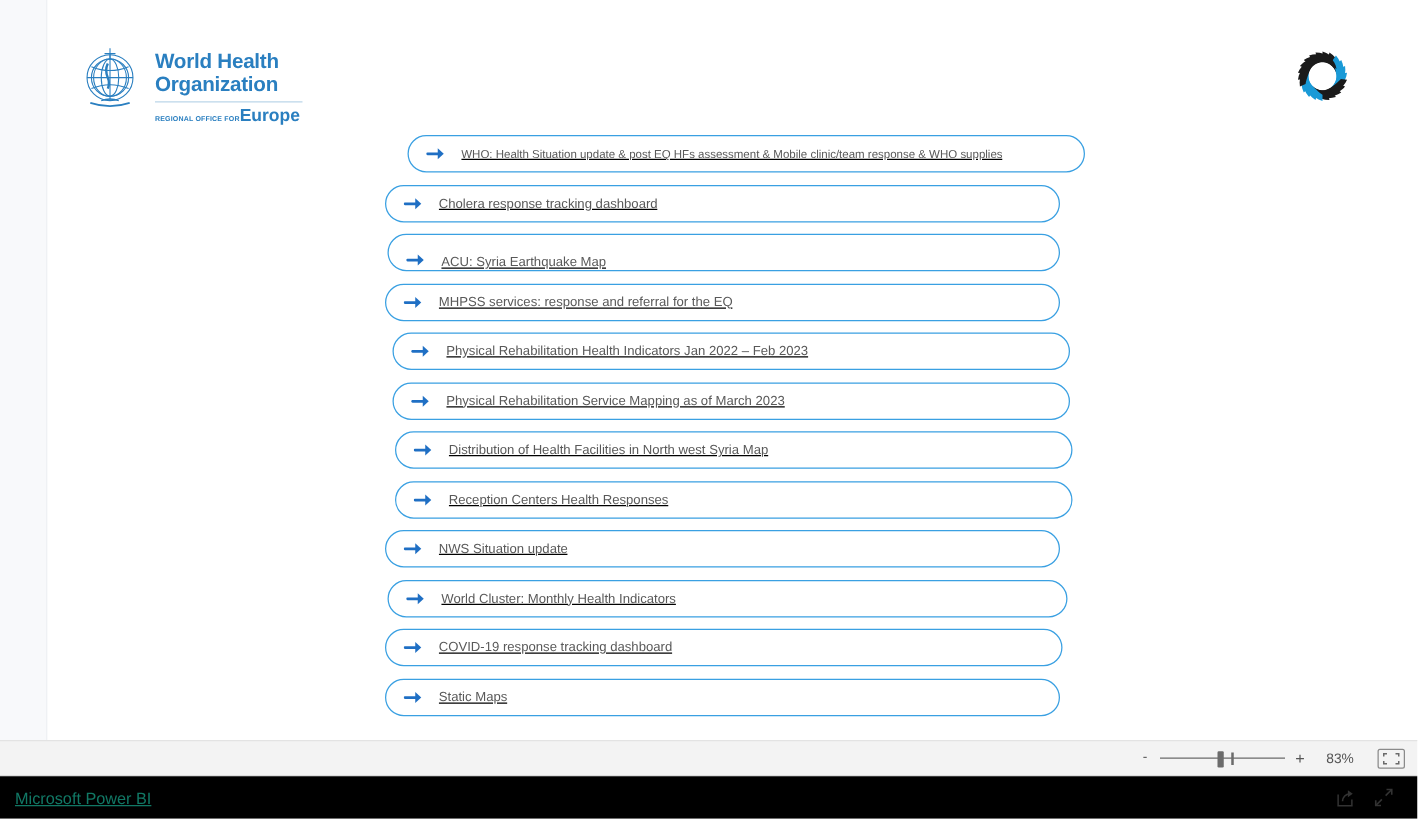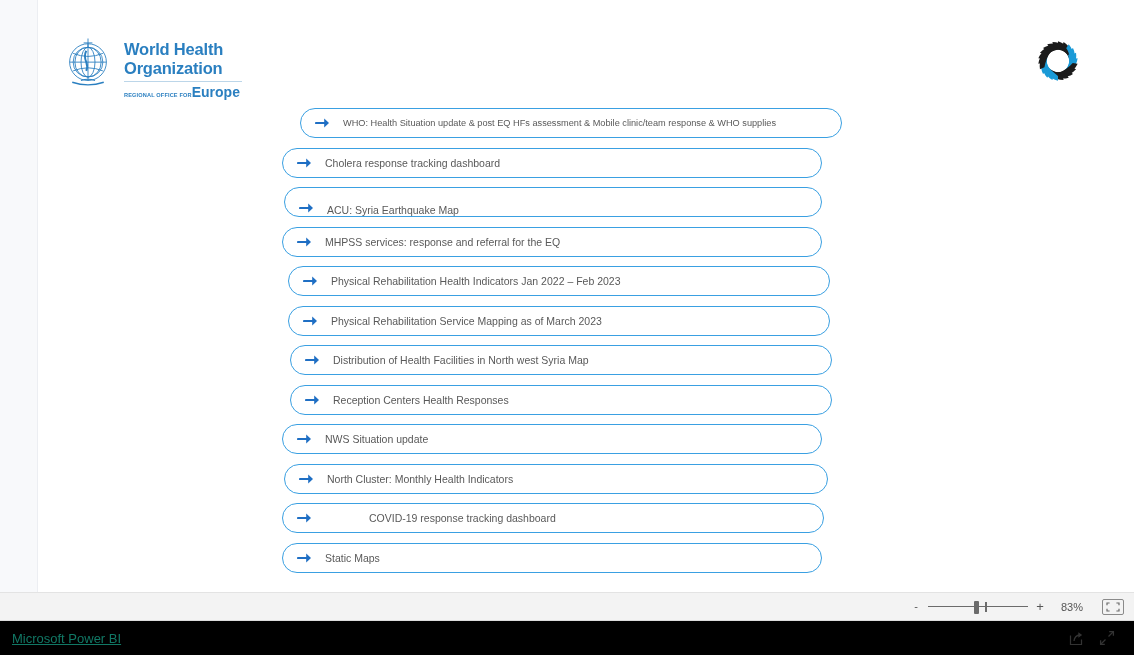--- a/index.html
+++ b/index.html
@@ -52,21 +52,21 @@
     position: absolute; right: 45px; top: 30px;
     display: flex; align-items: center; gap: 9px;
   }
   .hc-mark { width: 62px; height: 62px; flex: 0 0 62px; }
   .hc-words { padding-top: 2px; }
   .hc-l1 { color: #1a9ad7; font-size: 17px; font-weight: bold; letter-spacing: .4px; line-height: 19px; }
   .hc-l2 { color: #1b1b1b; font-size: 17px; font-weight: bold; letter-spacing: .4px; line-height: 19px; }
   .hc-l3 { color: #4d4d4d; font-size: 8px; font-weight: bold; letter-spacing: 1.1px; margin-top: 2px; }
 
   
-  .link-list { position: absolute; left: 244px; top: 108px; width: 560px; }
+  .link-list { position: absolute; left: 270px; top: 108px; width: 560px; text-decoration: underline; }
   .link-item {
     position: relative;
     height: 30px;
     margin-bottom: 9.5px;
     border: 1.3px solid #3aa0e2;
     border-radius: 16px;
     background: #ffffff;
     display: flex; align-items: center;
     cursor: pointer;
     width: 542px;
@@ -282,23 +282,23 @@
           </span>
           <span class="link-label" style="font-size: 10.5px;">NWS Situation update</span>
         </div>
         <div class="link-item" style="margin-left: 2px; width: 544px;">
           <span class="link-arrow">
             <svg width="16" height="14" viewBox="0 0 16 14">
               <path d="M1 7 H11.5" stroke="#1f6fc4" stroke-width="2.2" stroke-linecap="round"></path>
               <path d="M9.2 2.6 L14 7 L9.2 11.4 Z" fill="#1f6fc4"></path>
             </svg>
           </span>
-          <span class="link-label" style="font-size: 10.5px;">North Cluster: Monthly Health Indicators</span>
-        </div>
-        <div class="link-item" style="margin-left: 0px; width: 542px; gap: 44px;">
+          <span class="link-label" style="font-size: 10.5px;">World Cluster: Monthly Health Indicators</span>
+        </div>
+        <div class="link-item" style="margin-left: 0px; width: 542px;">
           <span class="link-arrow">
             <svg width="16" height="14" viewBox="0 0 16 14">
               <path d="M1 7 H11.5" stroke="#1f6fc4" stroke-width="2.2" stroke-linecap="round"></path>
               <path d="M9.2 2.6 L14 7 L9.2 11.4 Z" fill="#1f6fc4"></path>
             </svg>
           </span>
           <span class="link-label" style="font-size: 10.5px;">COVID-19 response tracking dashboard</span>
         </div>
         <div class="link-item" style="margin-left: 0px; width: 540px;">
           <span class="link-arrow">

